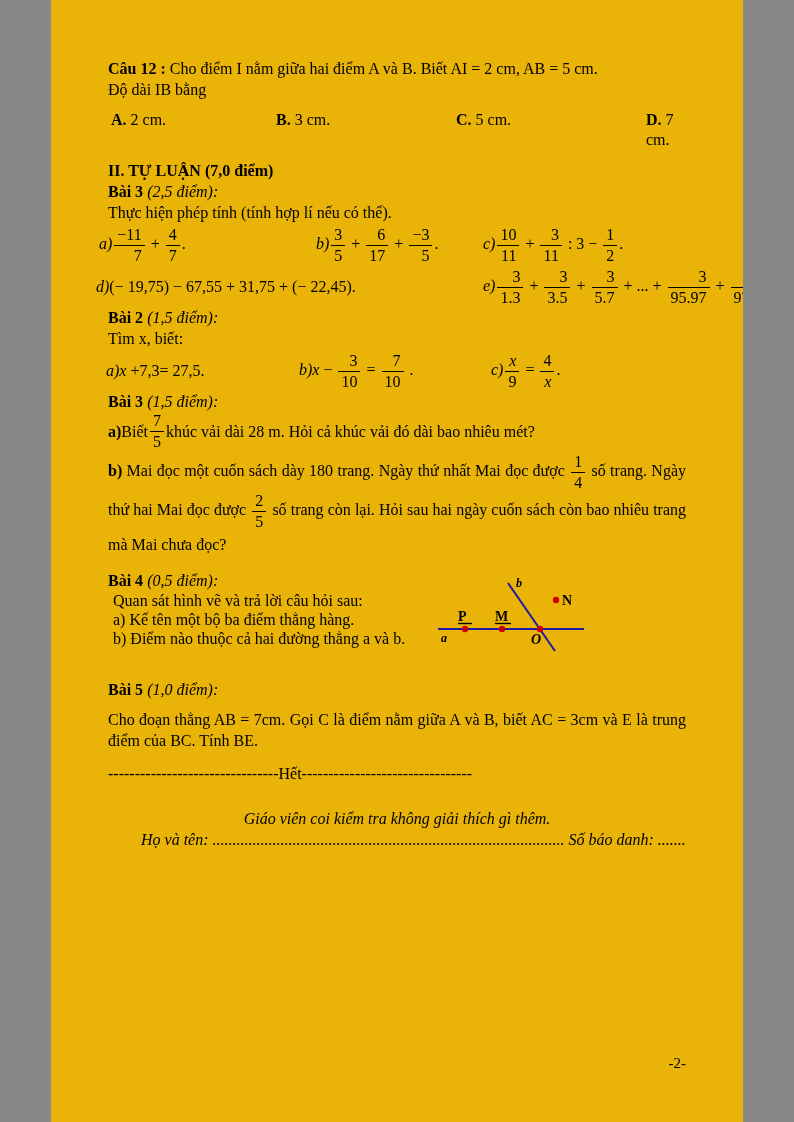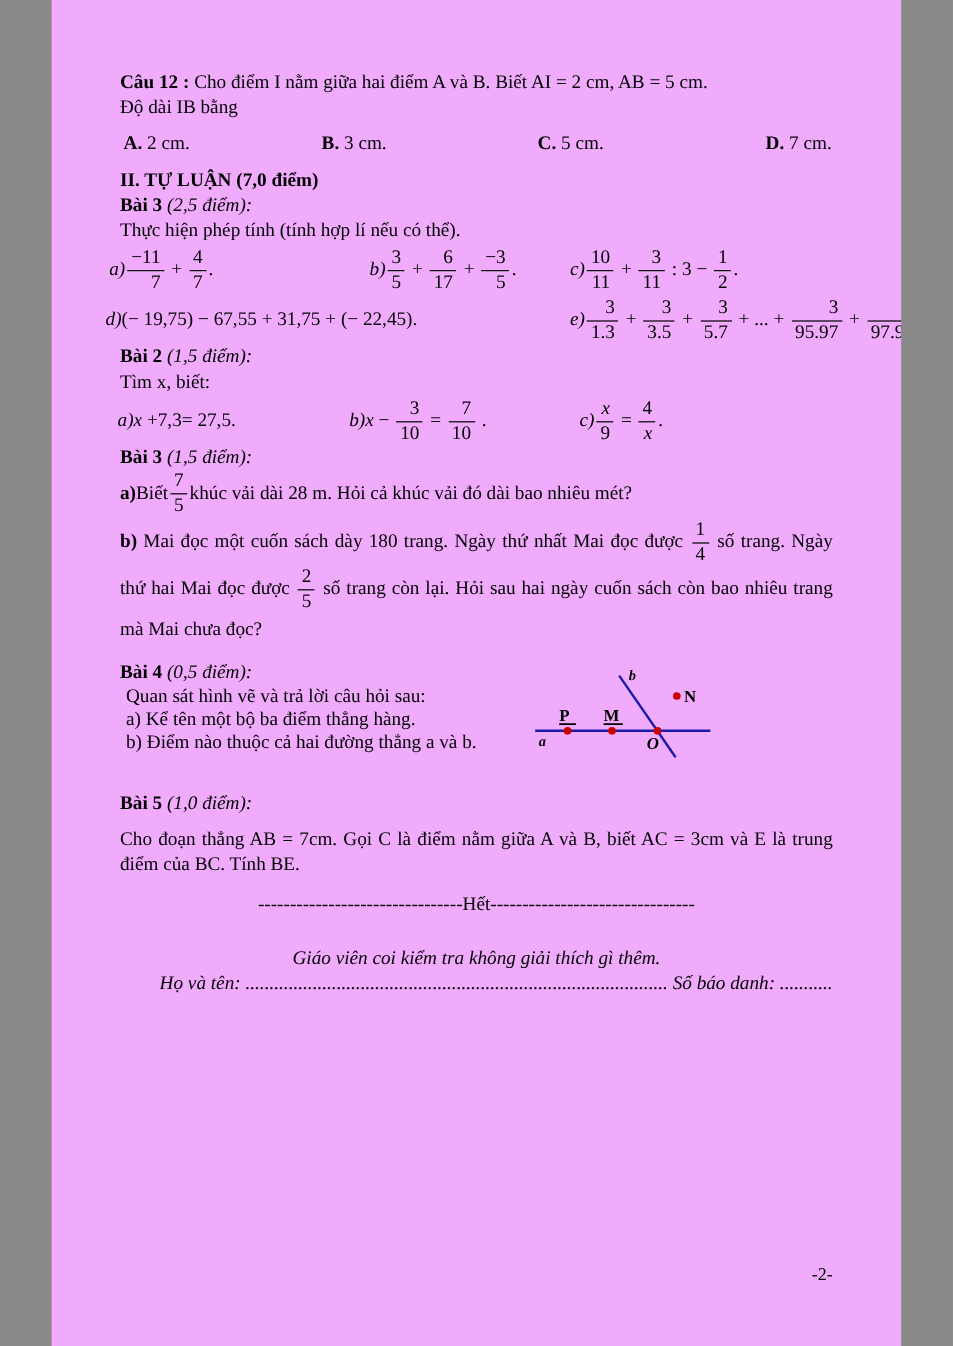--- a/index.html
+++ b/index.html
@@ -1,17 +1,17 @@
 <!DOCTYPE html>
 <html><head>
 <meta charset="utf-8">
 <style>
   html,body{margin:0;padding:0;background:#888;}
-  .page{position:relative;width:692px;height:1122px;background:#f0abfc;margin:0 auto;
-        font-family:"Liberation Serif",serif;font-size:16px;color:#000;overflow:hidden;padding-left:16px;}
+  .page{position:relative;width:692px;height:1122px;background:#eab308;margin:0 auto;
+        font-family:"Liberation Serif",serif;font-size:16px;color:#000;overflow:hidden;}
   .content{position:absolute;left:57px;right:57px;top:58px;}
   p{margin:0;line-height:21px;}
   b{font-weight:bold;}
   .it, i{font-style:italic;}
   
   .options{display:grid;grid-template-columns:165px 180px 190px auto;margin:10px 0 0 3px;line-height:20px;}
   .sect{font-weight:bold;margin-top:10px;}
   
   .mrow{display:grid;align-items:center;}
   .mrow1{grid-template-columns:217px 167px auto;margin-left:-9px;min-height:44px;}
@@ -29,21 +29,21 @@
   
   .bai4{display:flex;align-items:center;}
   .bai4-left{flex:1;}
   .bai4-left .ind{padding-left:5px;line-height:18px;margin-top:1px;}
   .fig{margin:12px 45px 0 0;flex:none;}
   .fig text{font-weight:bold;font-size:14px;fill:#000;font-family:"Liberation Serif",serif;}
   .fig text.itl{font-style:italic;}
   .fig text.sm{font-size:12px;}
   .bai5h{margin-top:22px;}
   .bai5p{margin-top:10px;line-height:20.5px;}
-  .het{text-align:center;margin-top:12px;}
+  .het{margin-top:12px;}
   .note{text-align:center;font-style:italic;margin-top:24px;}
   .nameline{font-style:italic;margin-left:33px;white-space:nowrap;overflow:hidden;}
   .pagenum{position:absolute;right:57px;bottom:50px;font-size:15px;}
 </style>
 </head>
 <body>
 
 <div class="page">
   <div class="content">
 

